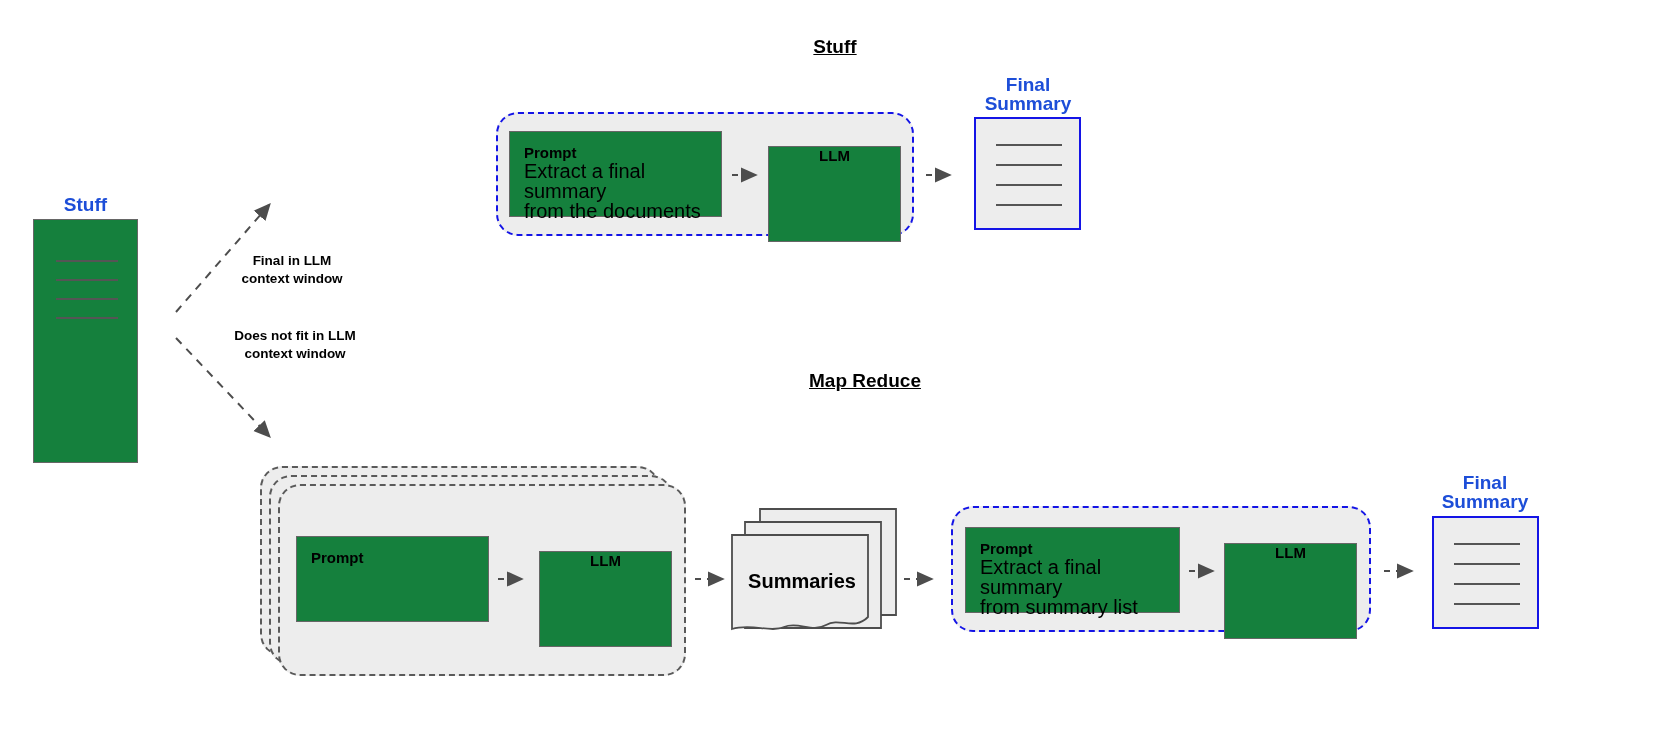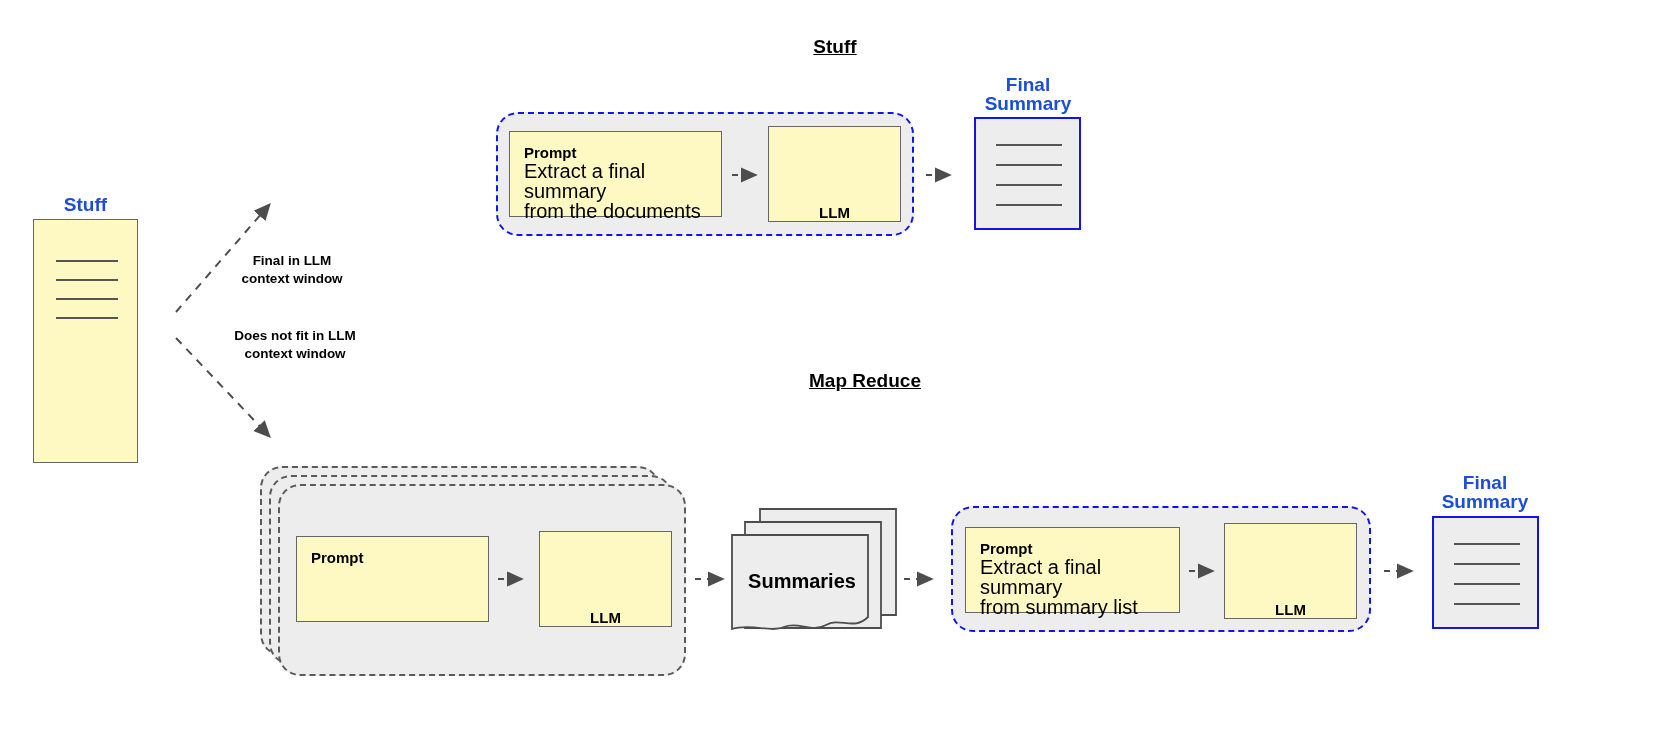--- a/index.html
+++ b/index.html
@@ -34,21 +34,21 @@
   .section-title {
     font-weight: bold;
     font-size: 19px;
     text-align: center;
     text-decoration: underline;
     color: #000;
   }
 
   
   .gbox {
-    background: #fef9c3;
+    background: #15803d;
     border: 1.6px solid #666666;
   }
 
   
   .bluebox {
     background: #ededed;
     border: 2.2px solid #1414e6;
   }
 
   
@@ -88,22 +88,23 @@
     font-size: 15px;
     color: #000;
     width: 100%;
     text-align: center;
   }
   .box-pad {
     padding: 12px 0 0 14px;
   }
   .center-mid {
     display: flex;
-    align-items: flex-end;
+    align-items: flex-start;
     justify-content: center;
+    margin-top: 20px;
   }
 
   .edge-label {
     font-weight: bold;
     font-size: 13.5px;
     line-height: 18px;
     color: #000;
     white-space: pre-line;
     text-align: center;
   }

